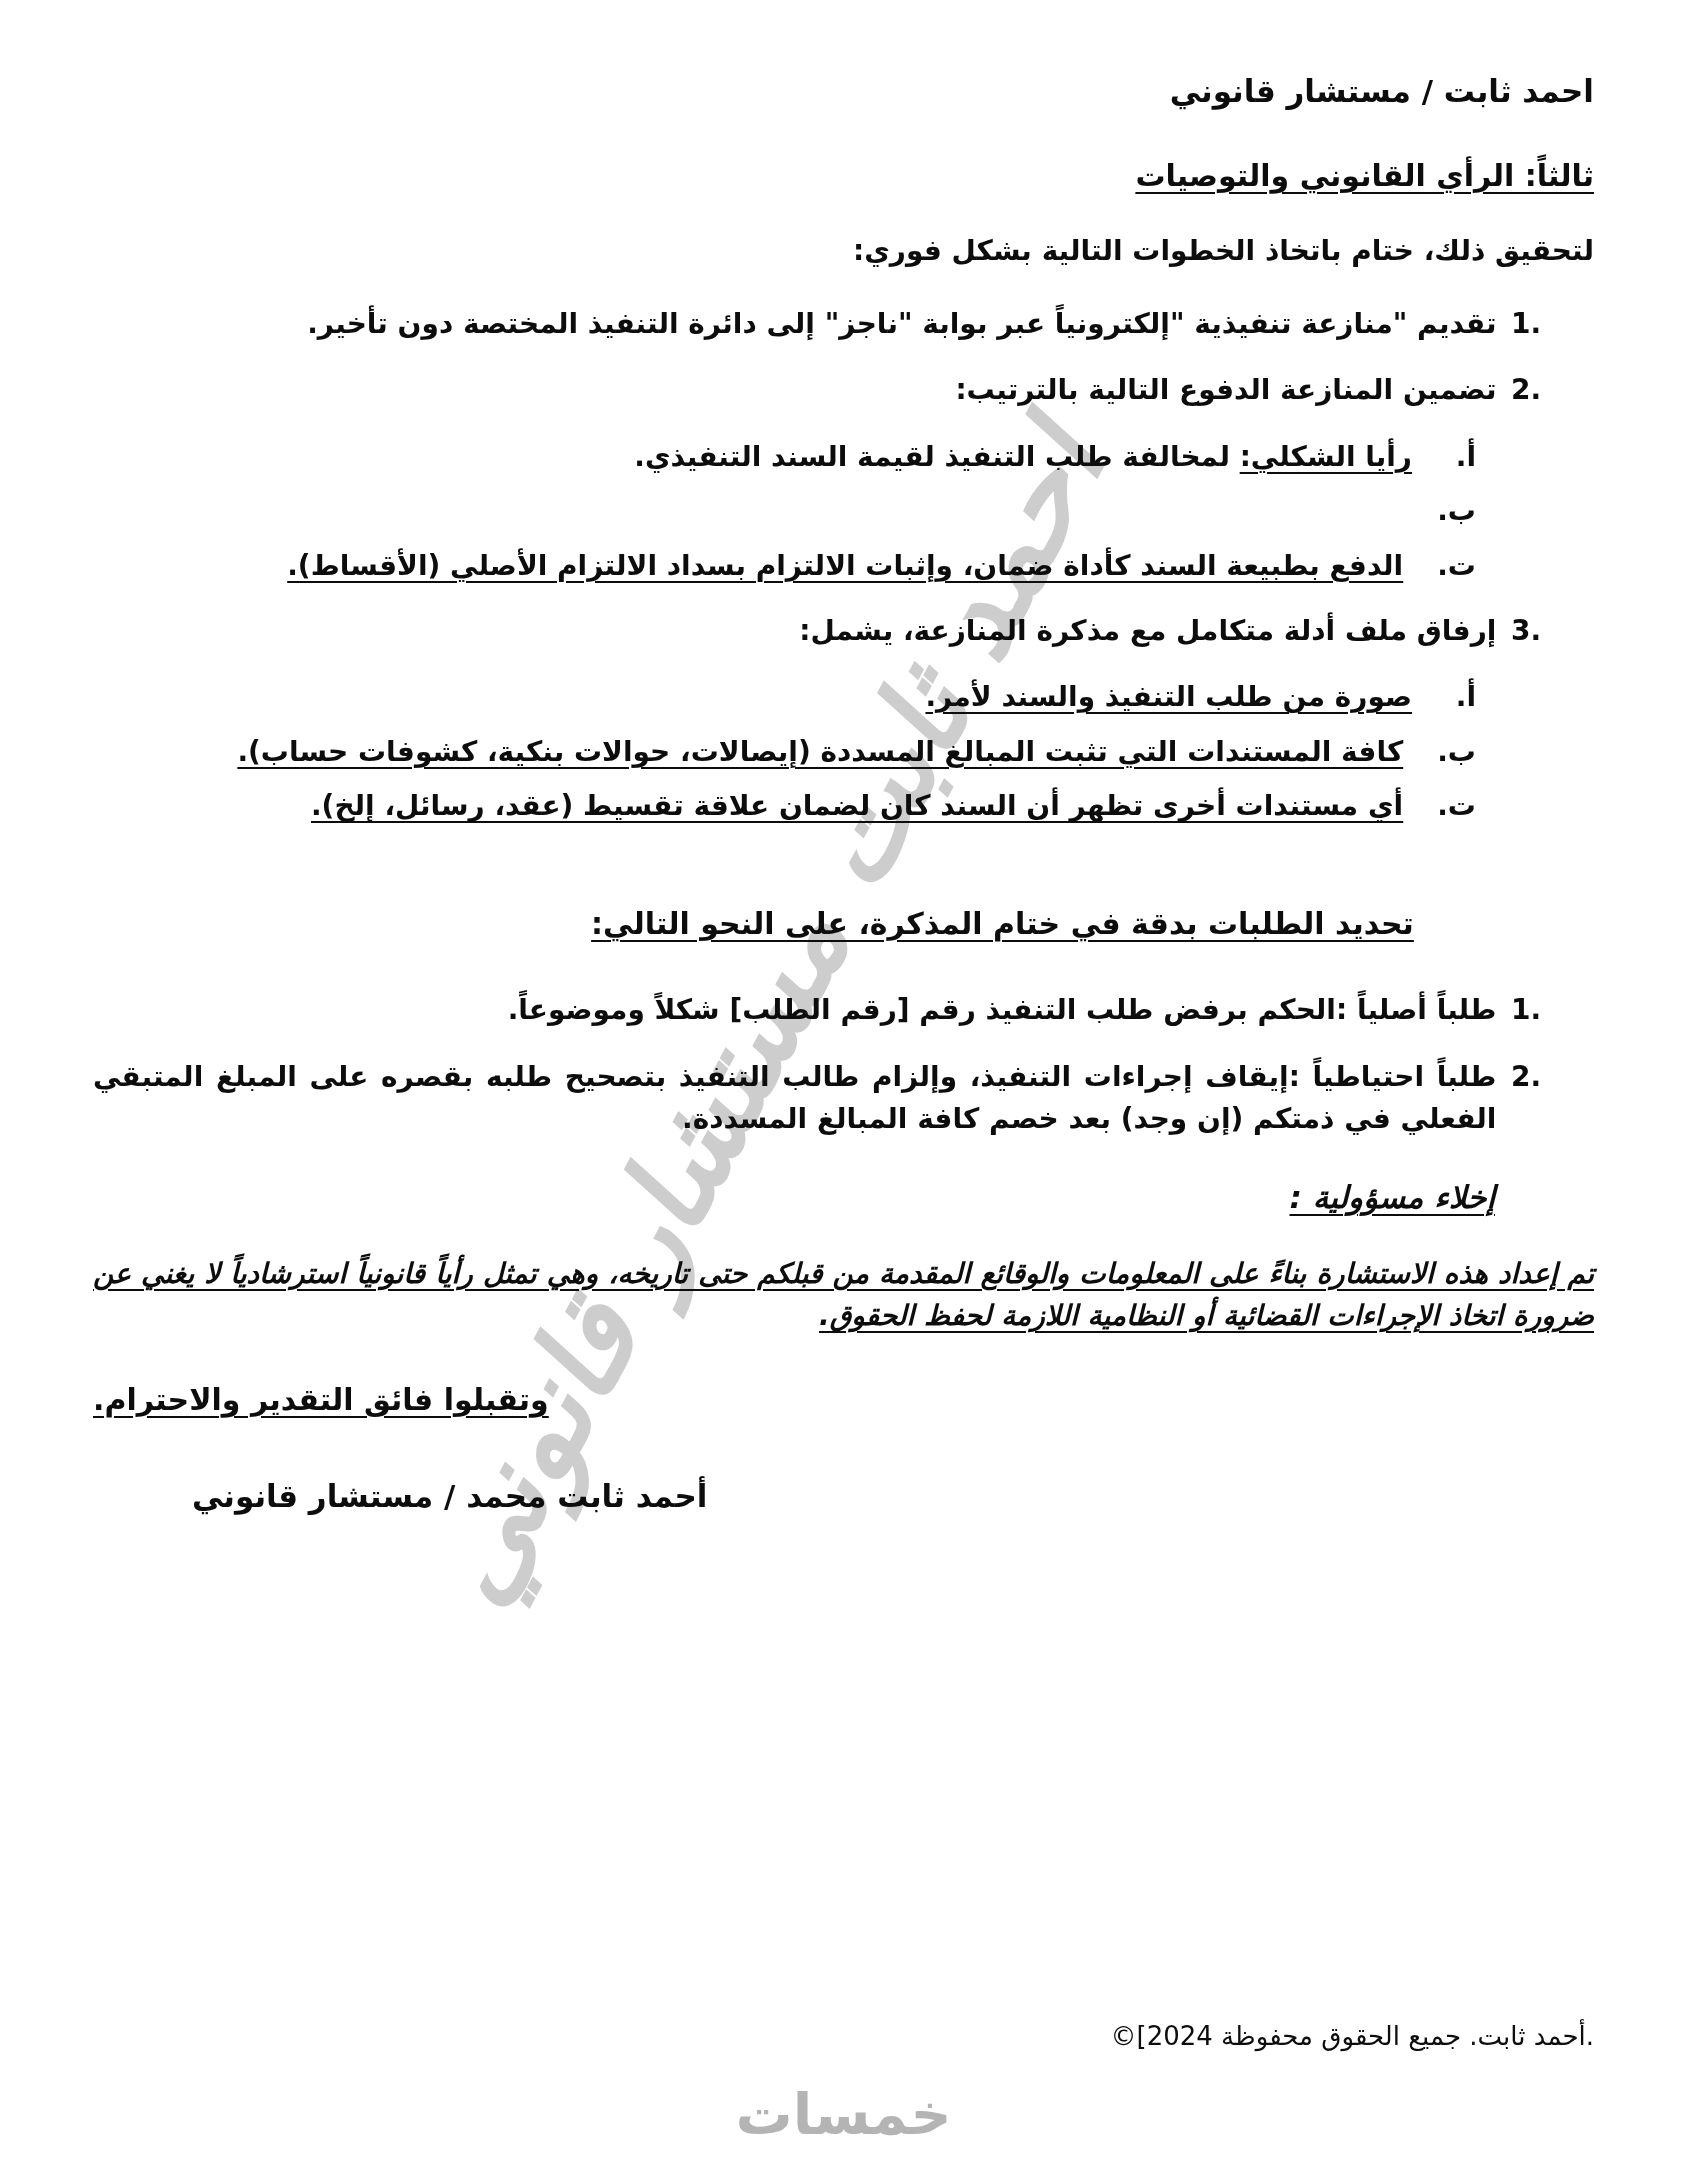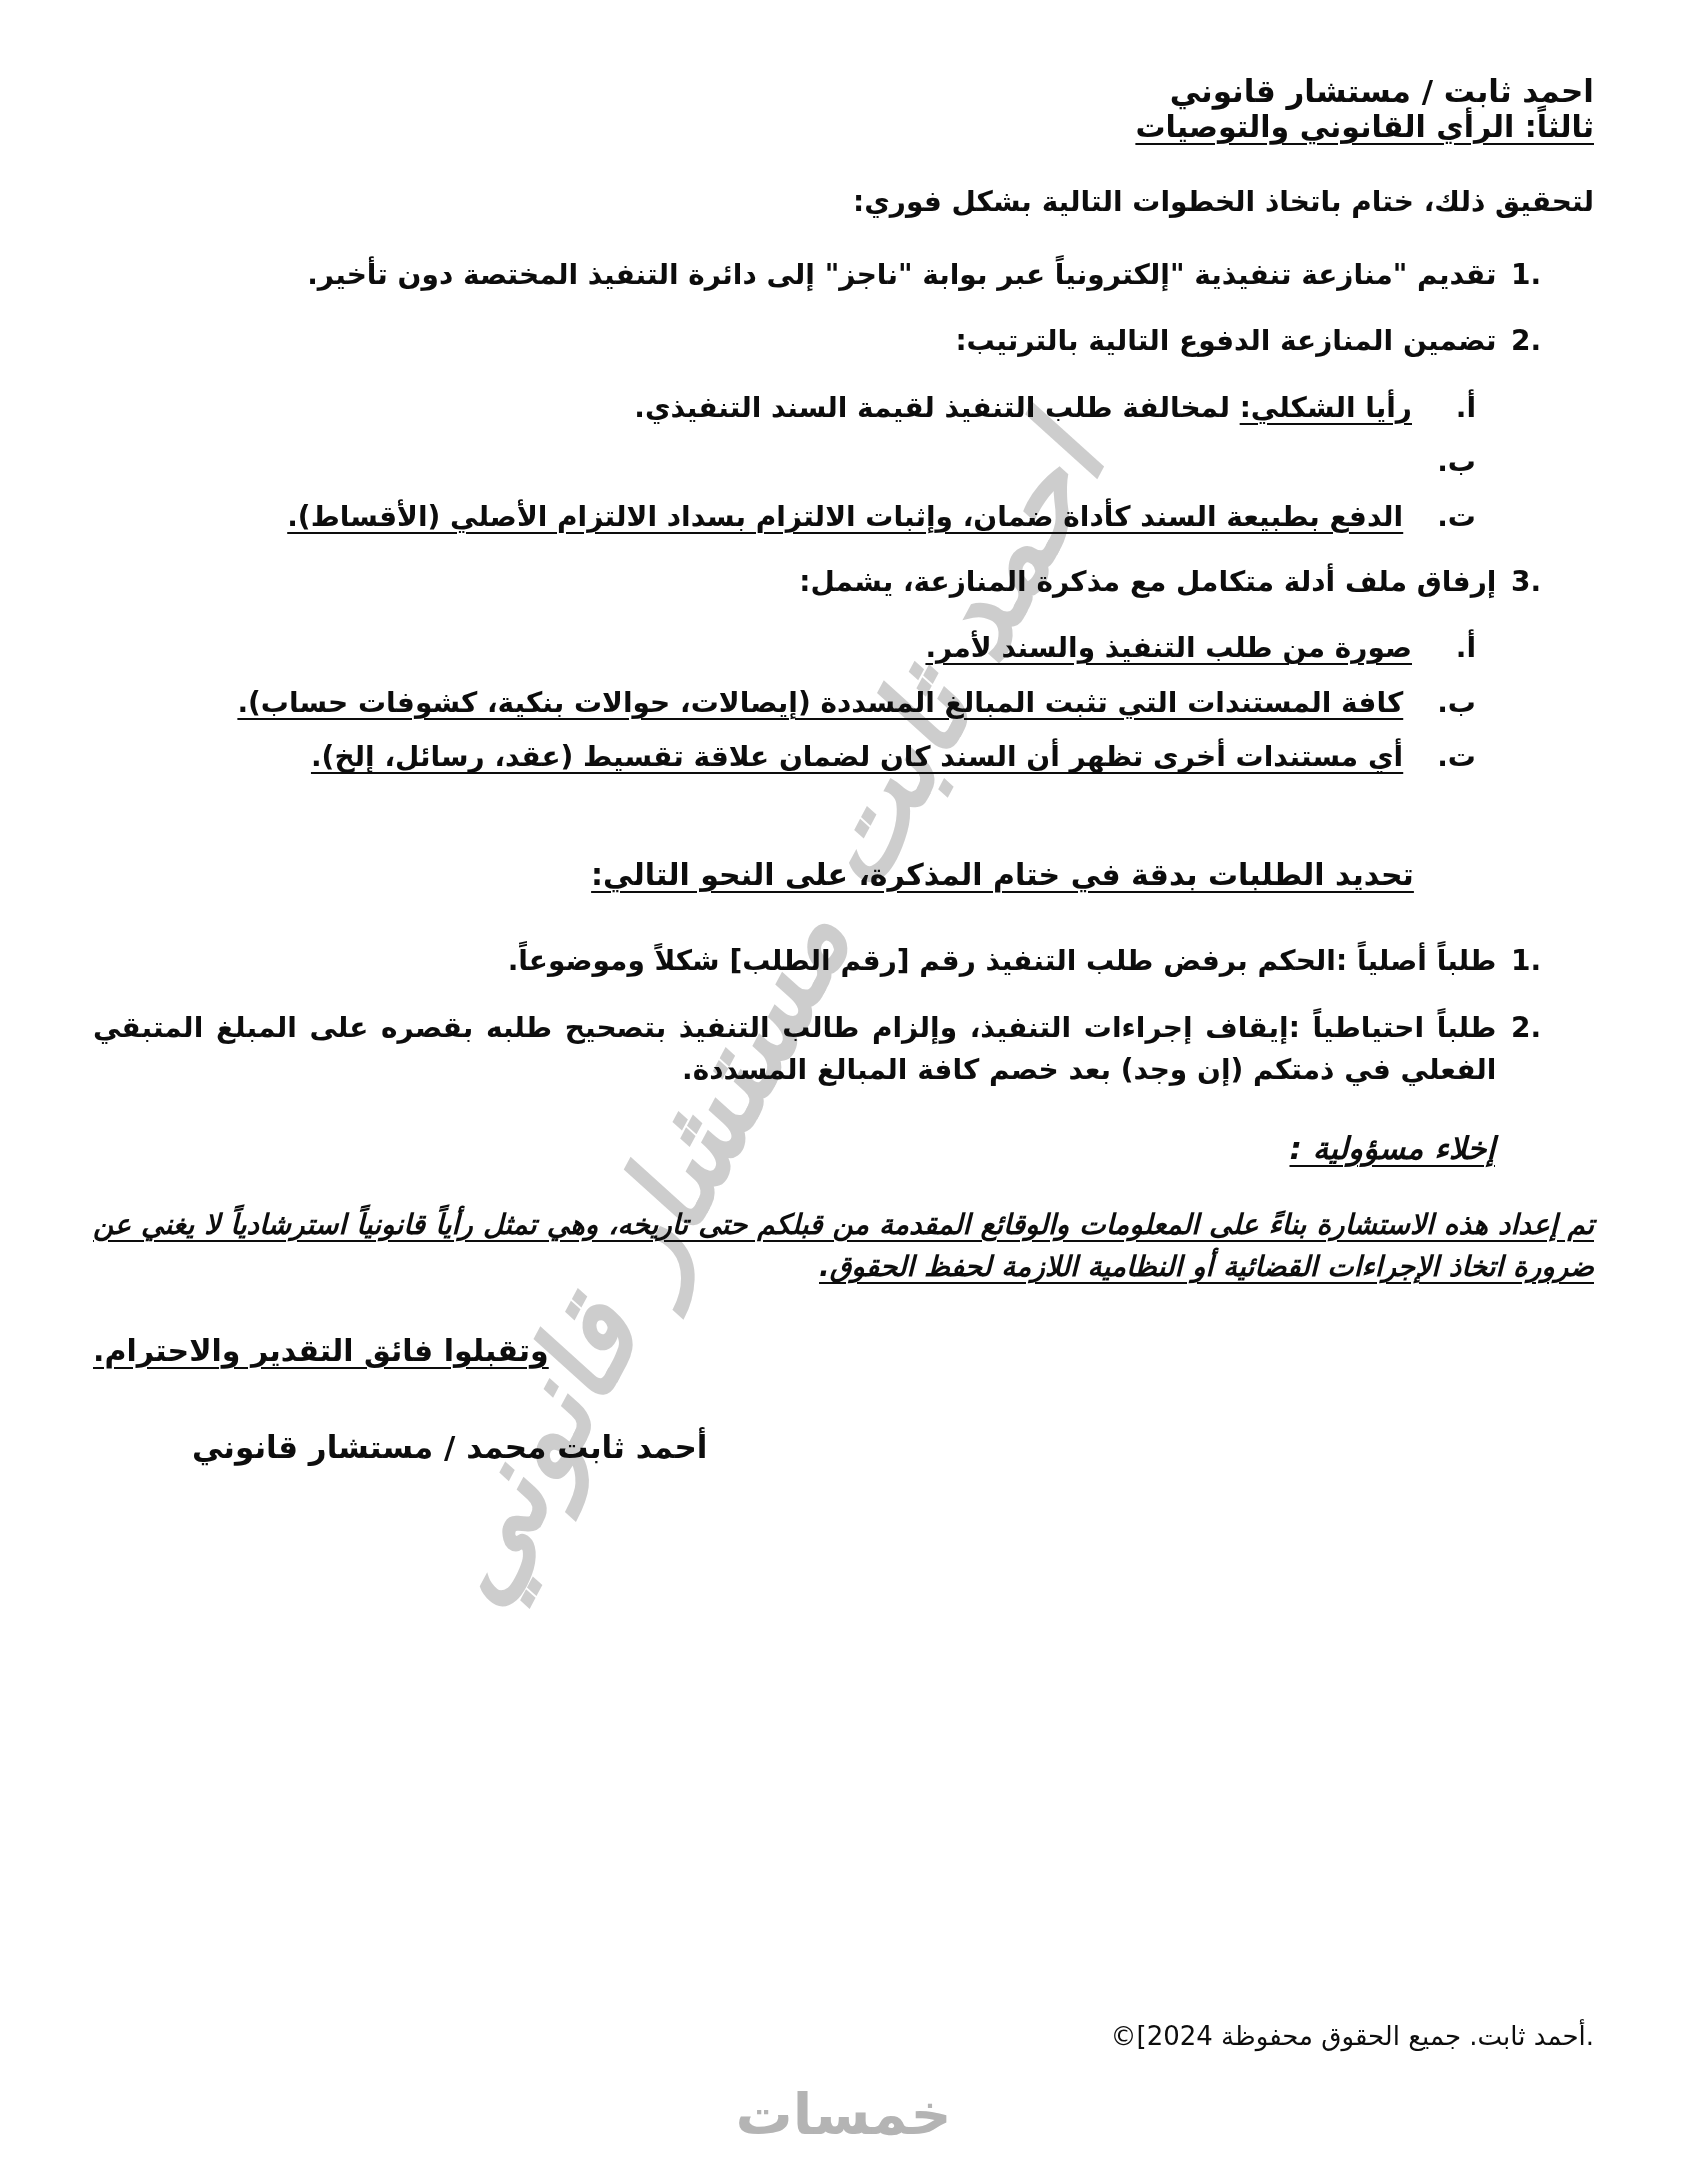--- a/index.html
+++ b/index.html
@@ -29,21 +29,21 @@
   .khamsat {
     position:absolute;
     bottom:36px; left:50%; transform:translateX(-50%);
     font-size:57px; color:#b4b4b4;
     z-index:2;
   }
 
   
   .content { position:relative; z-index:2; padding:73px 93px 0 93px; }
 
-  .doc-header   { font-size:31px; }
+  .doc-header   { font-size:31px; margin-bottom:49px; }
   .sec-heading  { font-size:30px; margin-bottom:37px; }
   .u {
     text-decoration:underline;
     text-decoration-thickness:2px;
     text-underline-offset:6px;
   }
 
   .para { font-size:28px; line-height:1.52; }
   .justify { text-align:justify; text-align-last:auto; }
   .intro { margin-bottom:24px; }

